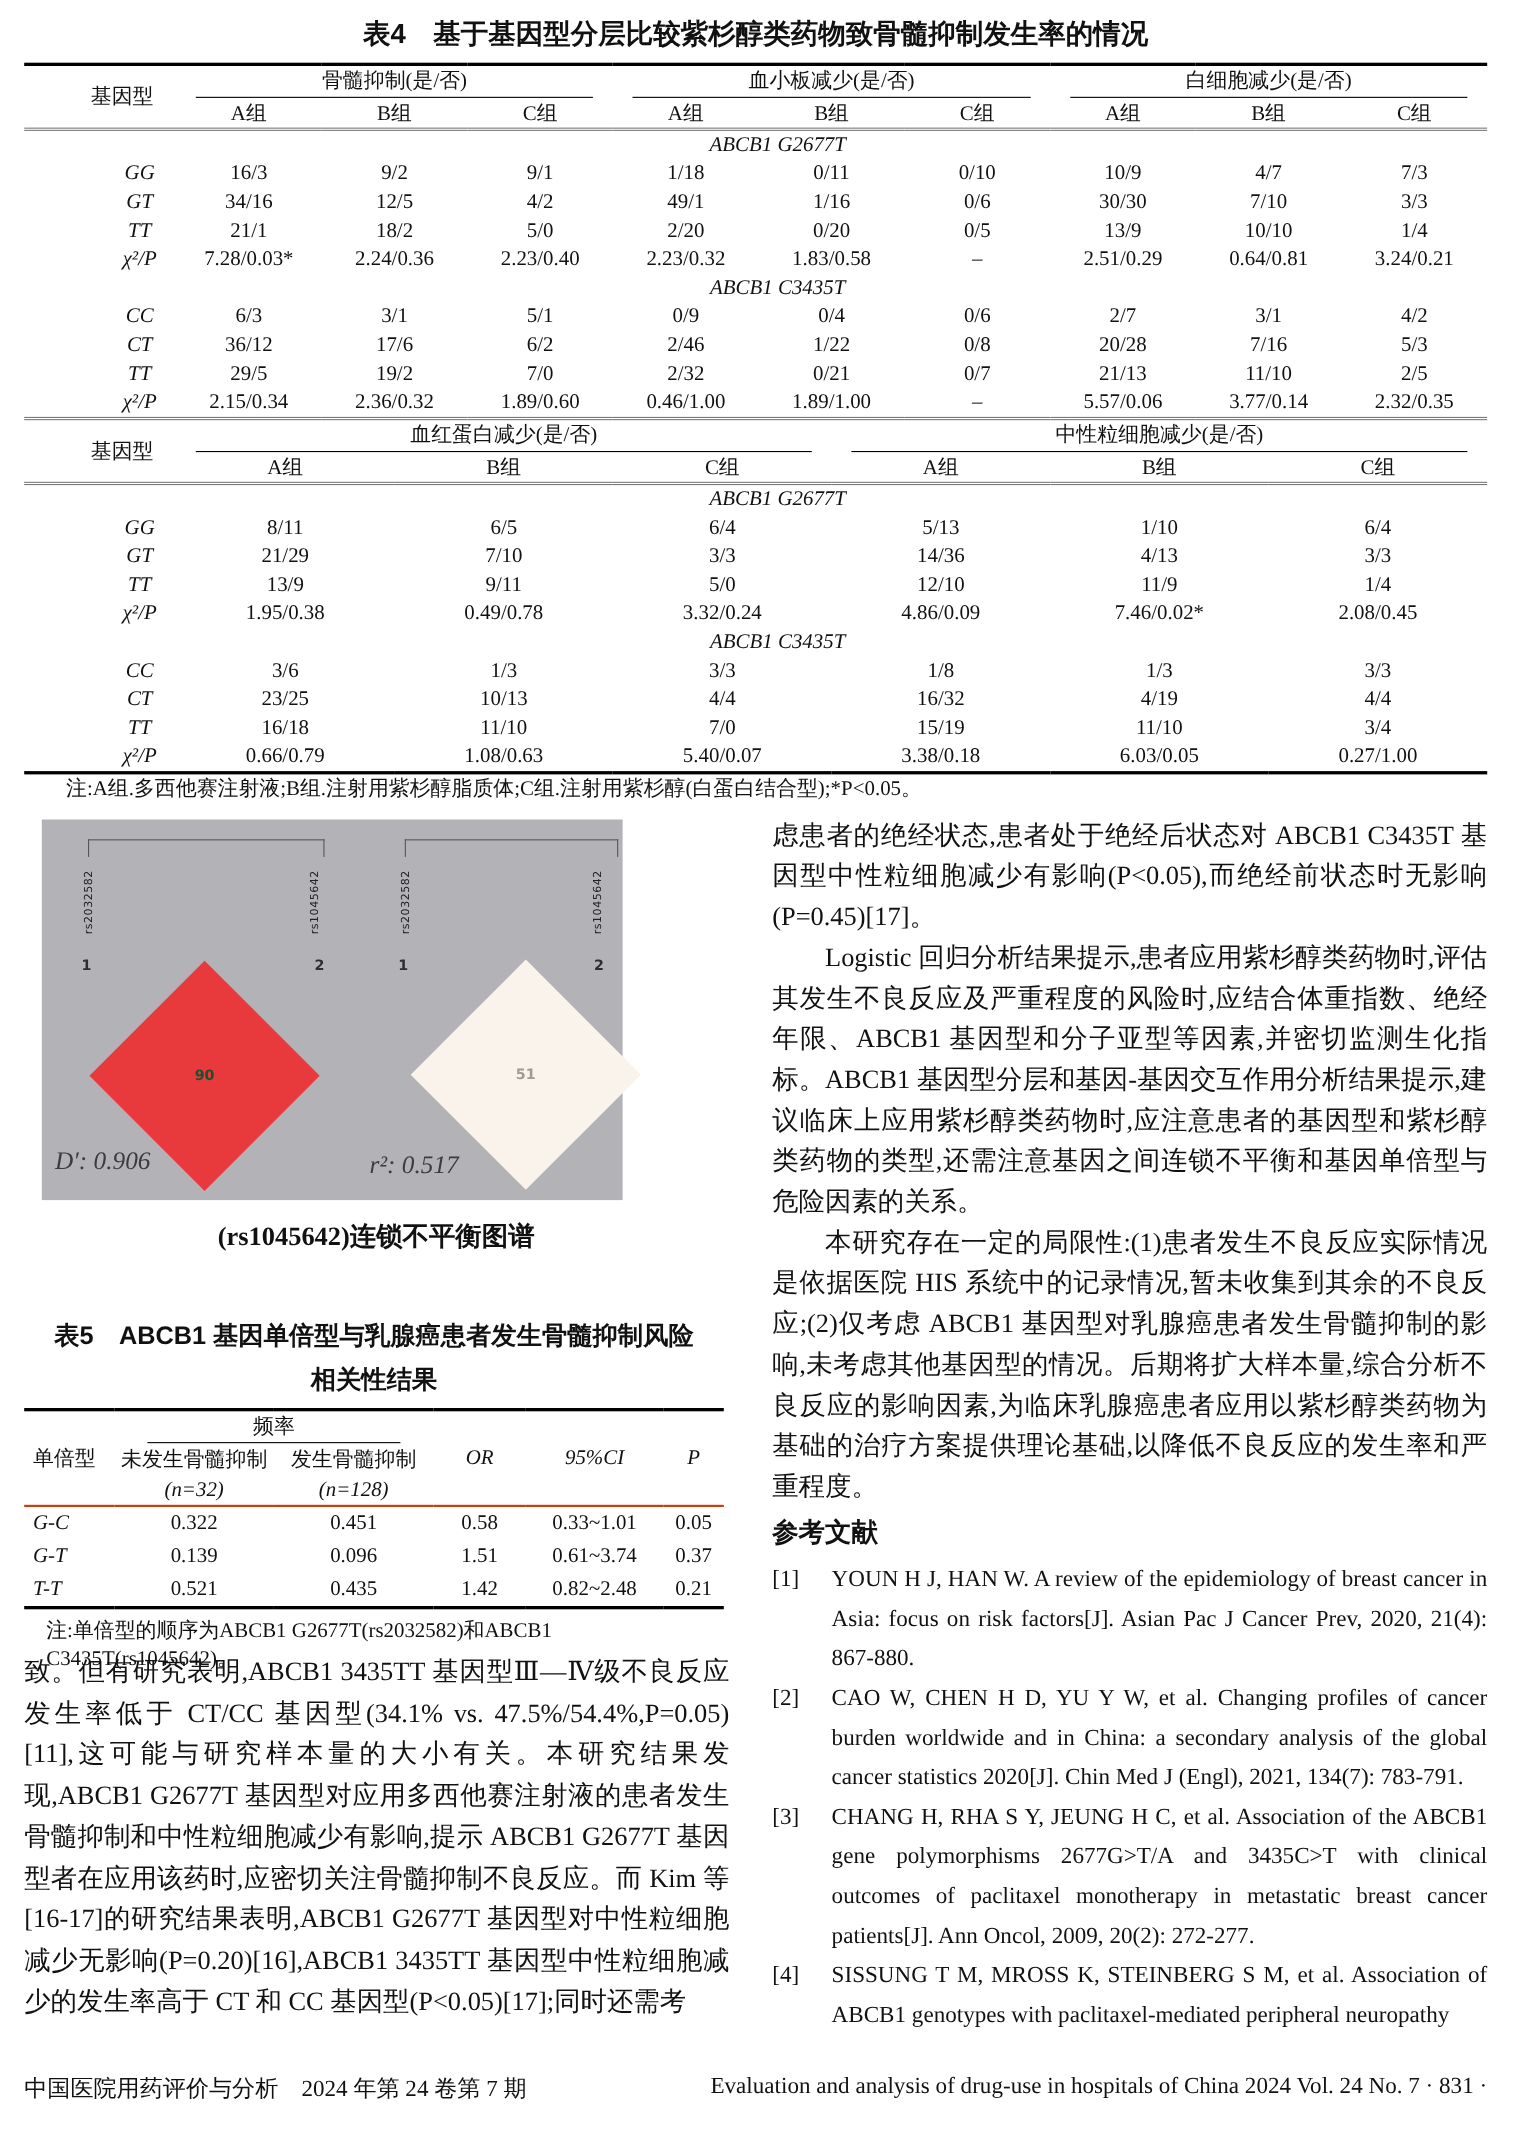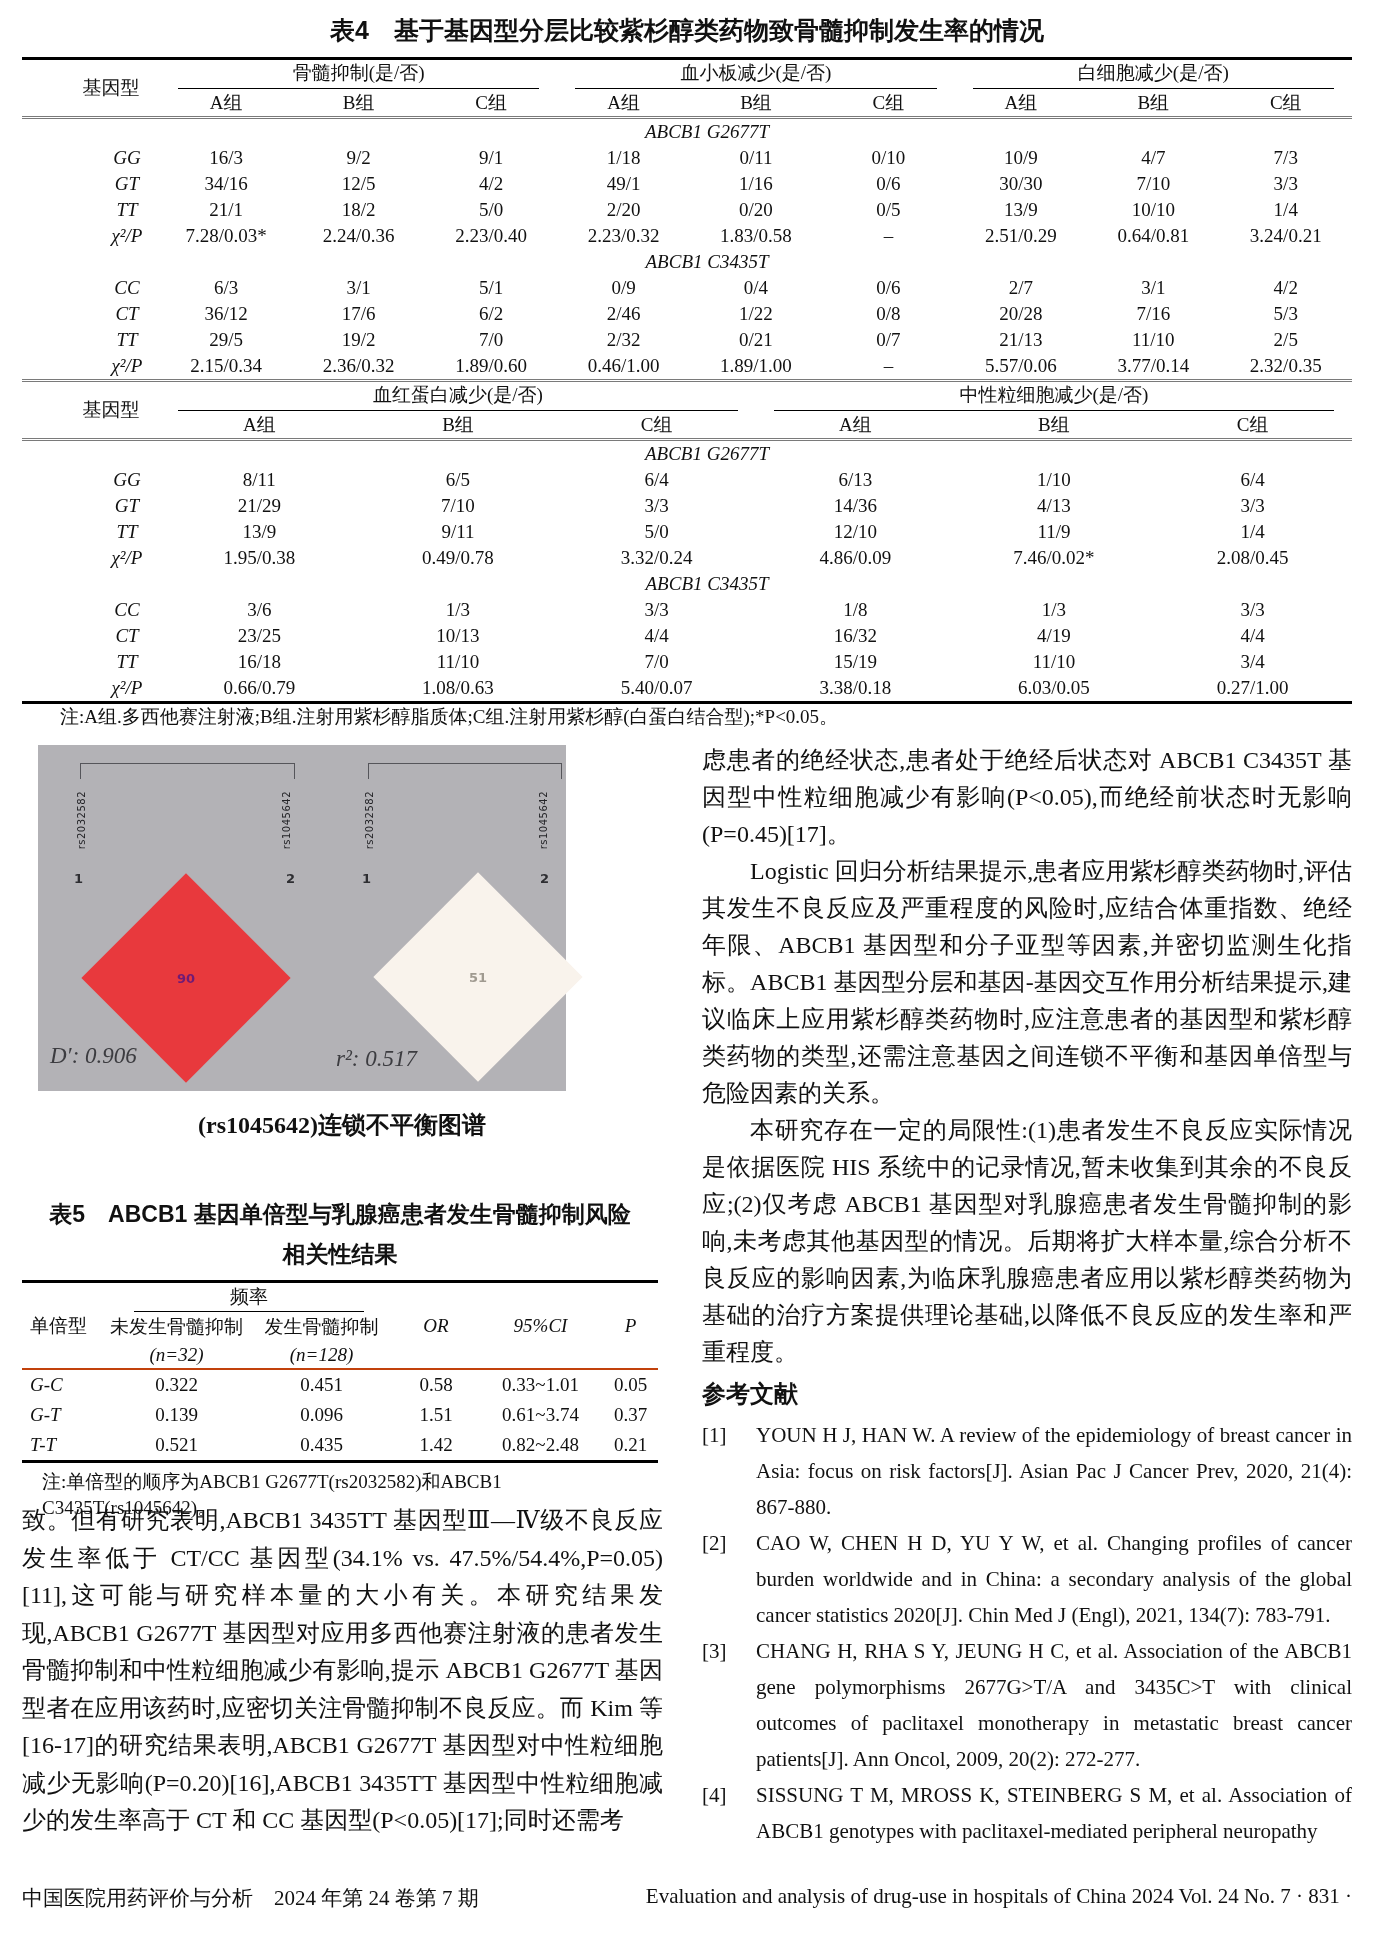--- a/index.html
+++ b/index.html
@@ -31,21 +31,21 @@
        writing-mode:vertical-rl;transform:rotate(180deg);letter-spacing:.5px;}
   #snp1l{left:38px;} #snp2l{left:243px;} #snp1r{left:326px;} #snp2r{left:500px;}
   .pnum{position:absolute;top:126px;font-size:13px;font-weight:bold;
         font-family:"DejaVu Sans",sans-serif;color:#2e2e32;}
   #pn1l{left:36px;} #pn2l{left:248px;} #pn1r{left:324px;} #pn2r{left:502px;}
   .diamond{position:absolute;width:148px;height:148px;transform:rotate(45deg);}
   #dm-l{left:74px;top:159px;background:#e8393d;}
   #dm-r{left:366px;top:158px;background:#f9f3ec;}
   .dval{position:absolute;width:40px;text-align:center;font-size:13px;font-weight:bold;
         font-family:"DejaVu Sans",sans-serif;}
-  #dv-l{left:128px;top:226px;color:#701a75;}
+  #dv-l{left:128px;top:226px;color:#14532d;}
   #dv-r{left:420px;top:225px;color:#a09a90;}
   .ldstat{position:absolute;font-size:23px;font-style:italic;color:#3c3c40;}
   #st-l{left:12px;top:298px;} #st-r{left:298px;top:301px;}
   #figcap{position:absolute;left:22px;top:1104px;width:640px;text-align:center;
           font-weight:bold;font-size:24px;line-height:42px;}
 
   
   #t5wrap{position:absolute;left:22px;top:1194px;width:636px;}
   .t5title{text-align:center;font-weight:bold;font-size:23px;line-height:40px;
            font-family:"Liberation Sans","DejaVu Sans",sans-serif;}
@@ -258,21 +258,21 @@
       </thead>
       <tbody>
         <tr>
             <td colspan="7" class="lbl it">ABCB1 G2677T</td>
           </tr>
         <tr>
             <td class="lbl it sub">GG</td>
             <td>8/11</td>
             <td>6/5</td>
             <td>6/4</td>
-            <td>6/13</td>
+            <td>5/13</td>
             <td>1/10</td>
             <td>6/4</td>
           </tr>
         <tr>
             <td class="lbl it sub">GT</td>
             <td>21/29</td>
             <td>7/10</td>
             <td>3/3</td>
             <td>14/36</td>
             <td>4/13</td>

